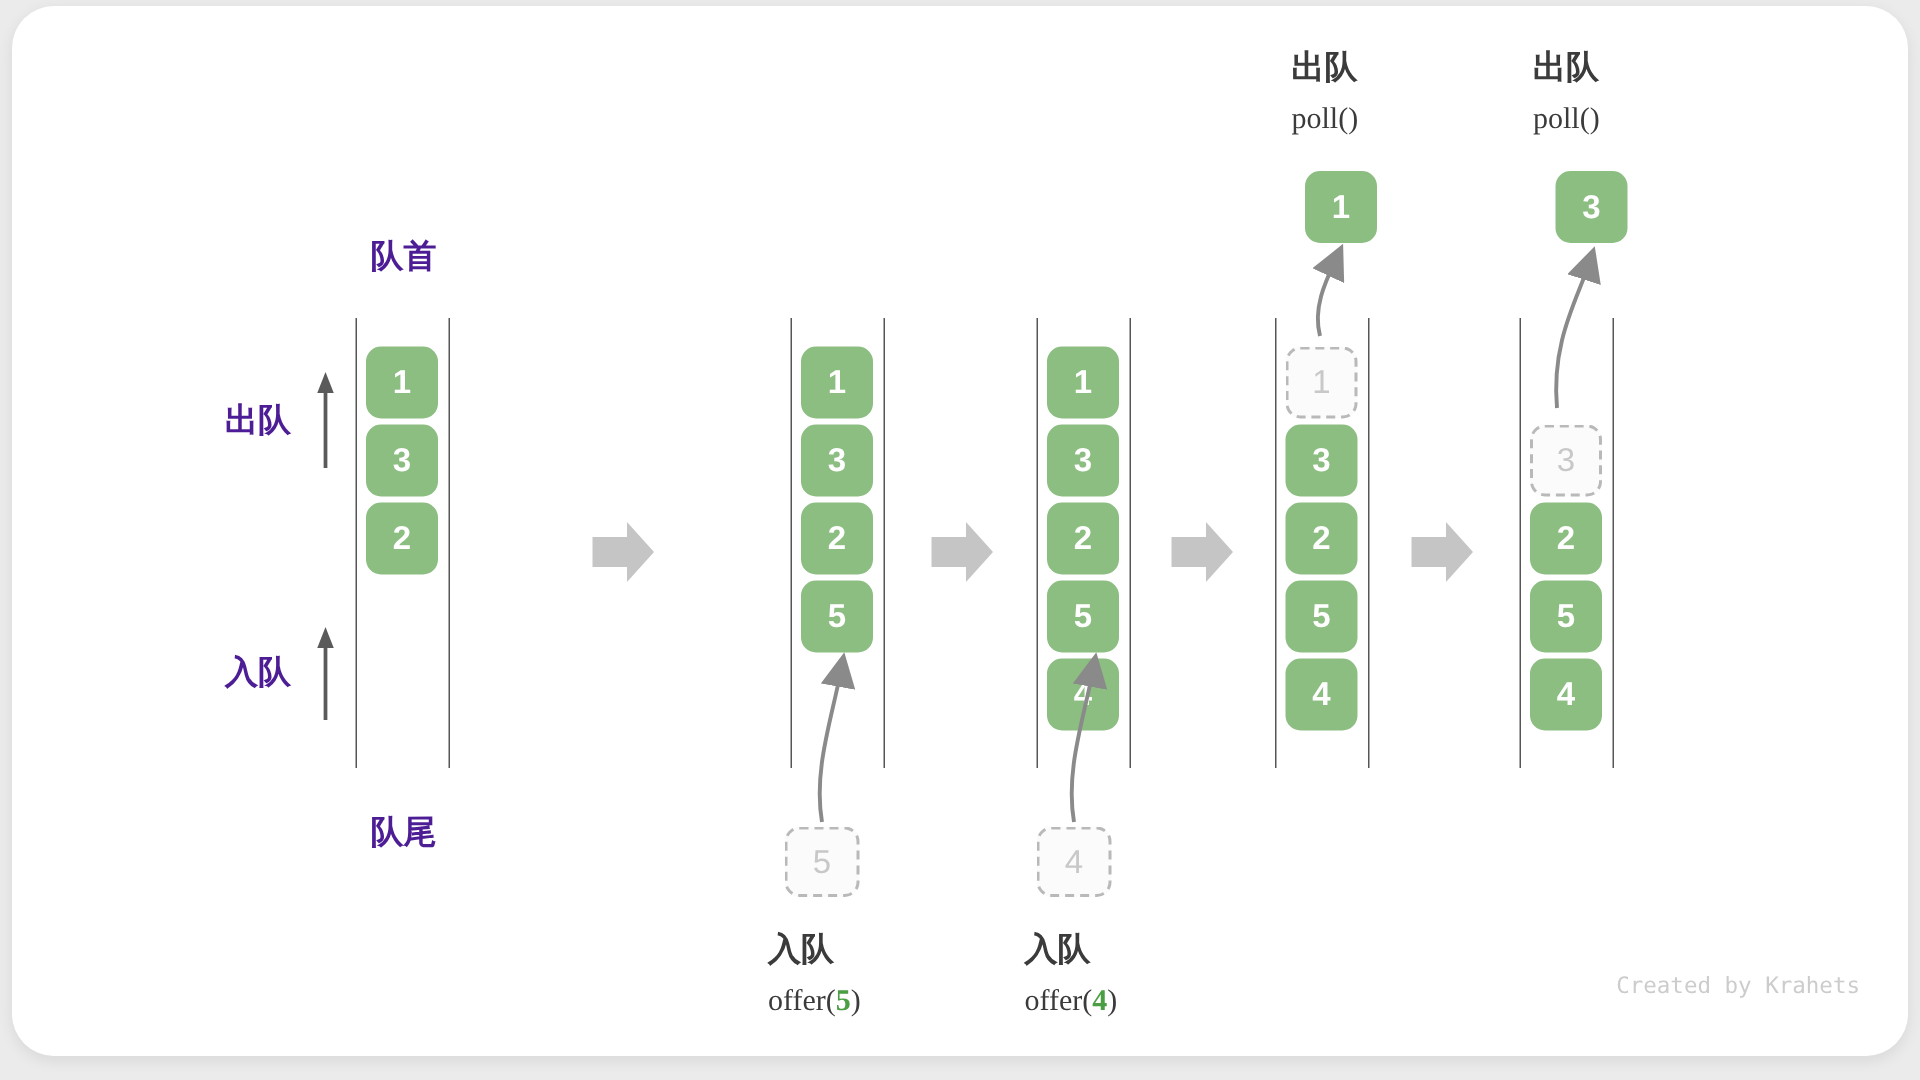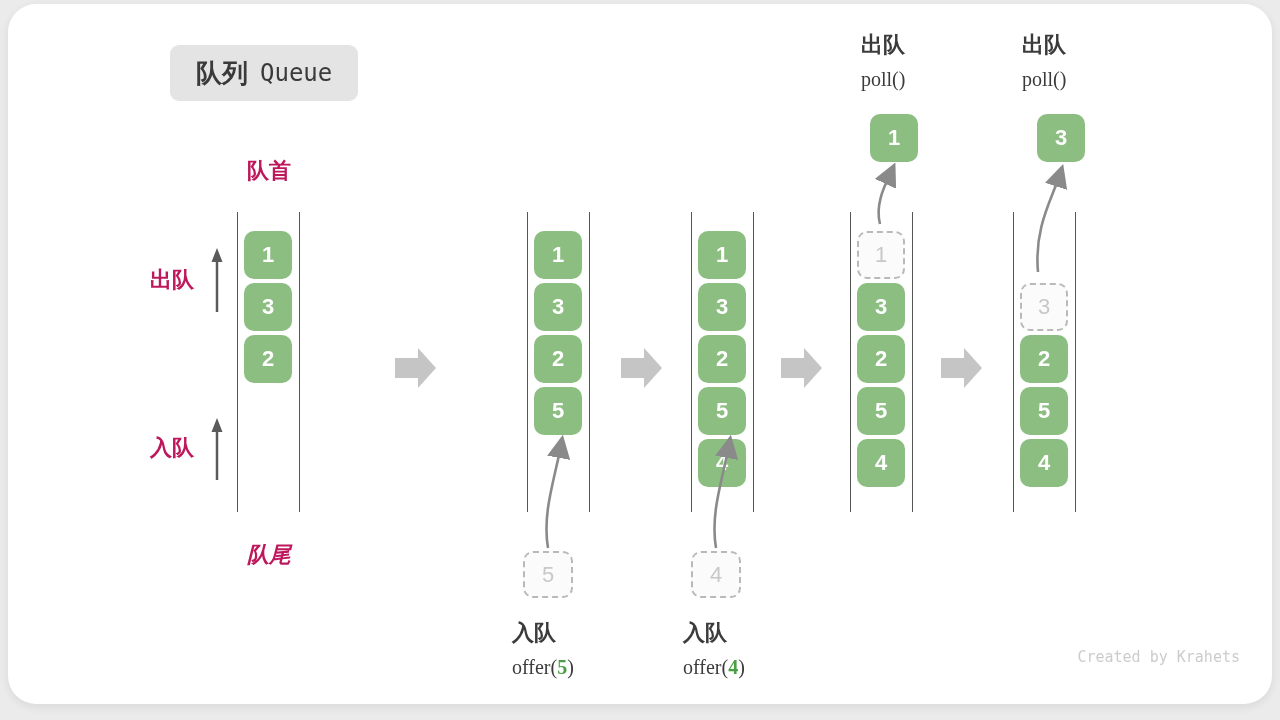--- a/index.html
+++ b/index.html
@@ -27,45 +27,41 @@
   .ghost{background:#fbfbfb;border:2px dashed #b9b9b9;color:#c8c8c8;font-weight:400;}
 
   
   .outbox{position:absolute;width:48px;height:48px;border-radius:10px;background:#8cbe82;
     color:#fff;font-size:22px;font-weight:700;display:flex;align-items:center;justify-content:center;}
   .inbox{position:absolute;width:50px;height:47px;border-radius:10px;background:#fbfbfb;
     border:2px dashed #b9b9b9;color:#c8c8c8;font-size:22px;box-sizing:border-box;
     display:flex;align-items:center;justify-content:center;}
 
   
-  .lbl{position:absolute;color:#be185d;font-size:22px;font-weight:700;white-space:nowrap;}
+  .lbl{position:absolute;color:#4c1d95;font-size:22px;font-weight:700;white-space:nowrap;}
   .op-label{position:absolute;color:#3b3b3b;white-space:nowrap;line-height:34px;}
   .op-label .zh{font-size:22px;font-weight:600;}
   .op-label .code{font-family:Liberation Serif, serif;font-size:20px;font-weight:400;}
   .op-label .arg{color:#4c9e44;font-weight:700;}
 
   .watermark{position:absolute;right:40px;top:648px;color:#cccccc;
     font-family:"DejaVu Sans Mono",monospace;font-size:15px;}
 
   .abs{position:absolute;}
   svg{display:block;overflow:visible;}
 </style>
 </head>
 <body>
 
 <div class="canvas">
   <div class="frame"></div>
 
-  <div class="title-badge">
-    <span class="title-zh">队列</span>
-    <span class="title-en">Queue</span>
-  </div>
 
   <div class="lbl" style="left:238px;top:156px;width:62px;text-align:center;">队首</div>
-  <div class="lbl" style="left:238px;top:540px;width:62px;text-align:center;font-style:italic;">队尾</div>
+  <div class="lbl" style="left:238px;top:540px;width:62px;text-align:center;">队尾</div>
   <div class="lbl" style="left:150px;top:265px;">出队</div>
   <div class="lbl" style="left:150px;top:433px;">入队</div>
 
   <svg class="abs" style="left:210px;top:248px;" width="14" height="64" viewBox="0 0 14 64">
     <line x1="7" y1="64" x2="7" y2="11" stroke="#5a5a5a" stroke-width="2.5"></line>
     <polygon points="7,0 1.5,14 12.5,14" fill="#5a5a5a"></polygon>
   </svg>
   <svg class="abs" style="left:210px;top:418px;" width="14" height="62" viewBox="0 0 14 62">
     <line x1="7" y1="62" x2="7" y2="11" stroke="#5a5a5a" stroke-width="2.5"></line>
     <polygon points="7,0 1.5,14 12.5,14" fill="#5a5a5a"></polygon>

